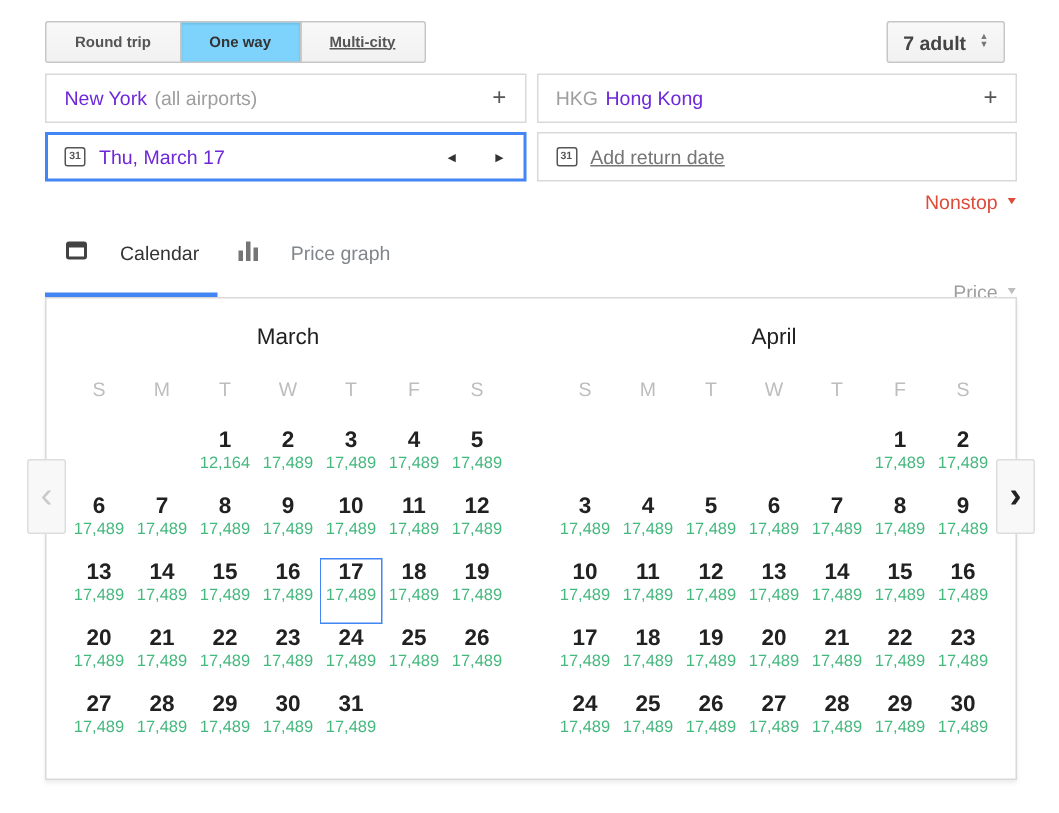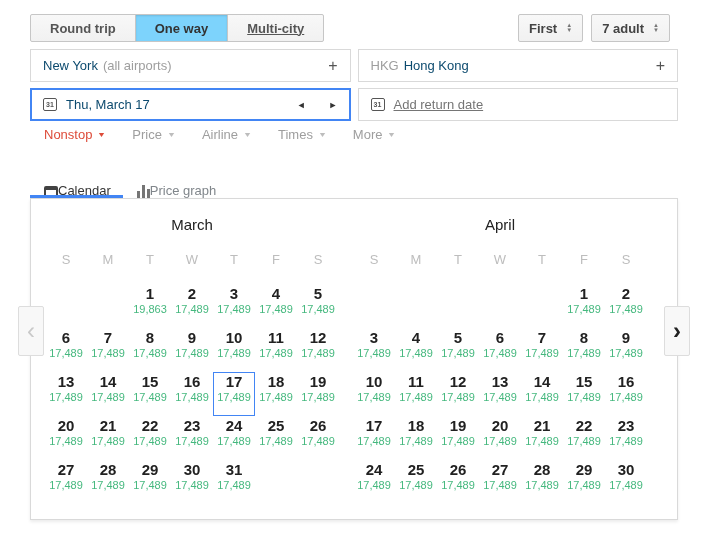--- a/index.html
+++ b/index.html
@@ -4,65 +4,65 @@
 <style>
   * { box-sizing: border-box; margin: 0; padding: 0; }
   html,body { width:706px; height:542px; background:#fff; overflow:hidden; }
   body { font-family:"Liberation Sans","DejaVu Sans",sans-serif; font-size:13px; color:#212121; }
   .page { padding:14px 28px 0 30px; }
 
   
   .top-row { display:flex; justify-content:space-between; align-items:center; margin-bottom:7px; }
   .segmented { display:flex; }
   .seg-btn { height:28px; padding:0 19px; border:1px solid #c6c6c6; background:linear-gradient(#f8f8f8,#f1f1f1);
-             font-weight:bold; font-size:13px; color:#555; display:flex; align-items:center; cursor:pointer; }
+             font-weight:bold; font-size:10px; color:#555; display:flex; align-items:center; cursor:pointer; }
   .seg-btn + .seg-btn { margin-left:-1px; }
   .seg-btn:first-child { border-radius:2px 0 0 2px; }
   .seg-btn:last-child { border-radius:0 2px 2px 0;text-decoration:underline; }
   .seg-btn.selected { background:#7dd3fc; color:#333; box-shadow:inset 0 1px 2px rgba(0,0,0,.12); position:relative; }
   .top-right { display:flex; gap:8px; margin-right:8px; }
   .dropdown { height:28px; border:1px solid #c6c6c6; border-radius:2px; background:linear-gradient(#f8f8f8,#f1f1f1);
               display:flex; align-items:center; gap:9px; padding:0 10px; font-weight:bold; color:#444; cursor:pointer; }
   .spinner { display:flex; flex-direction:column; font-size:6px; line-height:5px; color:#777; }
 
   
   .io-row { display:flex; gap:7px; margin-bottom:6px; }
   .field { flex:1; height:33px; border:1px solid #d9d9d9; background:#fff; display:flex; align-items:center;
            padding:0 12px; font-size:13px; cursor:text; }
   .muted { color:#9e9e9e; }
-  .main-txt { color:#0c4a6e; }
+  .main-txt { color:#6d28d9; }
   .gap-r { margin-right:5px; }
   .plus { margin-left:auto; color:#555; font-size:16px; line-height:1; cursor:pointer; }
   .date-field { border:2px solid var(--accent-blue); padding:0 11px; }
   .cal-icon { width:14px; height:13px; border:1px solid #555; border-radius:2px; font-size:7px; font-weight:bold;
               color:#555; display:flex; align-items:center; justify-content:center; margin-right:9px; flex:none; }
   .date-navs { margin-left:auto; display:flex; gap:23px; font-size:9px; color:#333; }
   .date-navs span { cursor:pointer; }
   .return-label { color:#757575; text-decoration:underline; cursor:pointer; }
 
   
-  .filters { display:flex; gap:27px; align-items:flex-start; height:32px; margin:2px 0 2px 14px; }
+  .filters { display:flex; gap:45px; align-items:flex-end; height:32px; margin:2px 0 2px 14px;flex-direction:column; }
   .filter { display:flex; align-items:center; gap:6px; color:#9e9e9e; cursor:pointer; }
   .filter .caret { font-size:7px; color:#bdbdbd; transform:scaleX(1.3); }
   .filter.active { color:var(--alert-red); }
   .filter.active .caret { color:var(--alert-red); }
 
   
   .tabs { display:flex; height:37px; }
-  .tab { display:flex; align-items:flex-end; gap:0; padding:0 12px 0 14px; color:#80868b; cursor:pointer; position:relative; }
+  .tab { display:flex; align-items:flex-start; gap:22px; padding:0 12px 0 14px; color:#80868b; cursor:pointer; position:relative; }
   .tab.active { color:#333; }
   .tab.active::after { content:""; position:absolute; left:0; right:0; bottom:0; height:3px; background:var(--accent-blue); }
   .cal-tab-icon { width:14px; height:12px; border:2px solid #424242; border-top-width:4px; border-radius:2px; }
   .bars-icon { display:flex; align-items:flex-end; gap:2px; height:13px; }
   .bars-icon i { width:3px; background:#757575; }
   .bars-icon i:nth-child(1){ height:7px; } .bars-icon i:nth-child(2){ height:13px; } .bars-icon i:nth-child(3){ height:9px; }
 
   
   .panel { position:relative; border:1px solid #d9d9d9; height:322px; box-shadow:0 2px 3px rgba(0,0,0,.08); background:#fff; }
-  .months { display:flex; padding:17px 14px 0;gap:14px; }
+  .months { display:flex; justify-content:space-between; padding:17px 14px 0;gap:14px; }
   .month { width:294px; }
   .month-title { text-align:center; font-size:15px; color:#212121; margin-bottom:19px; }
   .month-grid { display:grid; grid-template-columns:repeat(7,42px); }
   .wd { height:32px; text-align:center; font-size:13px; color:#bdbdbd; line-height:15px; }
   .cell { height:44px; text-align:center; padding-top:1px; }
   .cell.day { cursor:pointer; }
   .num { display:block; font-size:15px; font-weight:bold; line-height:17px; color:#212121; }
   .price { display:block; font-size:11px; line-height:14px; color:var(--price-green); }
   .cell.selected { box-shadow:inset 0 0 0 1px var(--accent-blue); }
 
@@ -76,27 +76,20 @@
 
 <div class="page">
 
   <div class="top-row">
     <div class="segmented">
       <div class="seg-btn">Round trip</div>
       <div class="seg-btn selected">One way</div>
       <div class="seg-btn">Multi-city</div>
     </div>
     <div class="top-right">
-      <div class="dropdown">
-        <span>First</span>
-        <span class="spinner">
-          <span>▲</span>
-            <span>▼</span>
-        </span>
-      </div>
       <div class="dropdown">
         <span>7 adult</span>
         <span class="spinner">
           <span>▲</span>
             <span>▼</span>
         </span>
       </div>
     </div>
   </div>
 
@@ -177,21 +170,21 @@
             <div class="wd">M</div>
             <div class="wd">T</div>
             <div class="wd">W</div>
             <div class="wd">T</div>
             <div class="wd">F</div>
             <div class="wd">S</div>
             <div class="cell empty"></div>
             <div class="cell empty"></div>
             <div class="cell day">
               <span class="num">1</span>
-              <span class="price">19,863</span>
+              <span class="price">12,164</span>
             </div>
             <div class="cell day">
               <span class="num">2</span>
               <span class="price">17,489</span>
             </div>
             <div class="cell day">
               <span class="num">3</span>
               <span class="price">17,489</span>
             </div>
             <div class="cell day">

